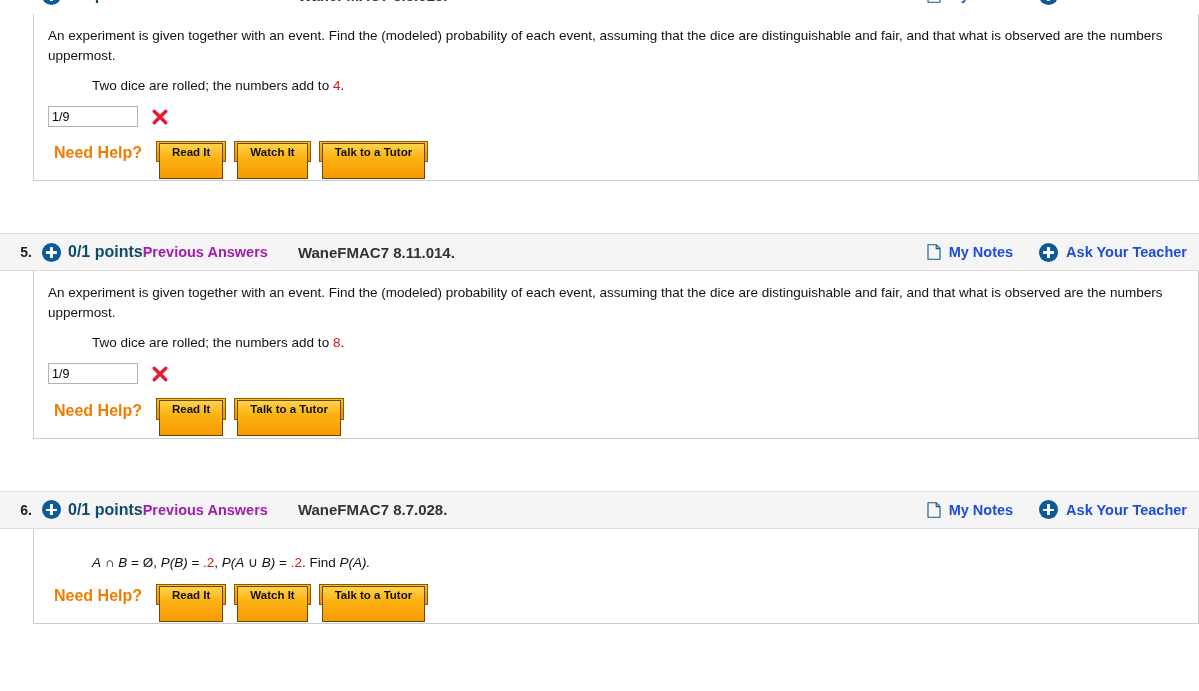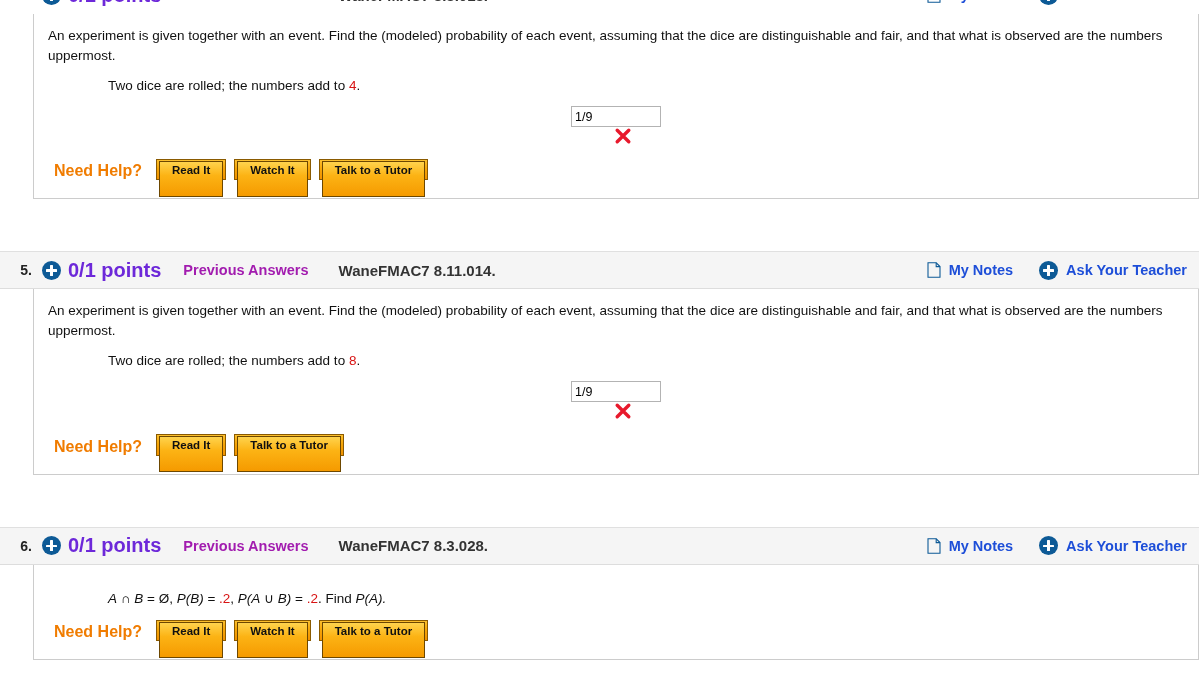--- a/index.html
+++ b/index.html
@@ -65,24 +65,23 @@
     background: #ffffff;
     border-radius: 0.5px;
   }
   .plus-circle::before {
     left: 4px; right: 4px; top: 8.5px; height: 2.4px;
   }
   .plus-circle::after {
     top: 4px; bottom: 4px; left: 8.3px; width: 2.4px;
   }
   .points {
-    color: #6d28d9;
-    font-weight: bold;
-    font-size: 20px;
-    margin-right: 22px;
+    color: #0c4a6e;
+    font-weight: bold;
+    font-size: 16px;
     white-space: nowrap;
   }
   .prev-answers {
     color: #a21caf;
     font-weight: bold;
     font-size: 14.5px;
     margin-right: 30px;
     white-space: nowrap;
     cursor: pointer;
   }
@@ -126,33 +125,32 @@
     border-left: 1px solid #cccccc;
   }
   .prompt {
     font-size: 13.5px;
     line-height: 1.45;
     color: #111;
     max-width: 1130px;
   }
   .scenario {
     margin-top: 13px;
-    margin-left: 60px;
+    margin-left: 44px;
     font-size: 13.5px;
     color: #111;
   }
   .red { color: #d81414; }
   .em { font-style: italic; }
 
   
   .answer-row {
     display: flex;
     align-items: center;
     margin-top: 13px;
-    flex-direction: column;
   }
   .answer-label {
     font-style: italic;
     font-size: 14px;
     margin-right: 7px;
     color: #111;
   }
   .answer-input {
     width: 82px;
     height: 19px;
@@ -332,21 +330,21 @@
 </div>
 
 <div class="gap"></div>
 
 <div class="q-header">
   <div class="q-header-left">
     <span class="q-num">6.</span>
     <span class="plus-circle"></span>
     <span class="points">0/1 points</span>
     <span class="prev-answers">Previous Answers</span>
-    <span class="textbook-ref">WaneFMAC7 8.3.028.</span>
+    <span class="textbook-ref">WaneFMAC7 8.7.028.</span>
   </div>
   <div class="q-header-right">
     <span class="hdr-link notes">
       <svg class="note-icon" viewBox="0 0 14 16">
         <path d="M1 0.8 H9.2 L13 4.6 V15.2 H1 Z" fill="none" stroke="#0d5a96" stroke-width="1.1"></path>
         <path d="M9.2 0.8 V4.6 H13" fill="none" stroke="#0d5a96" stroke-width="1.1"></path>
       </svg>
       <span>My Notes</span>
     </span>
     <span class="hdr-link">

